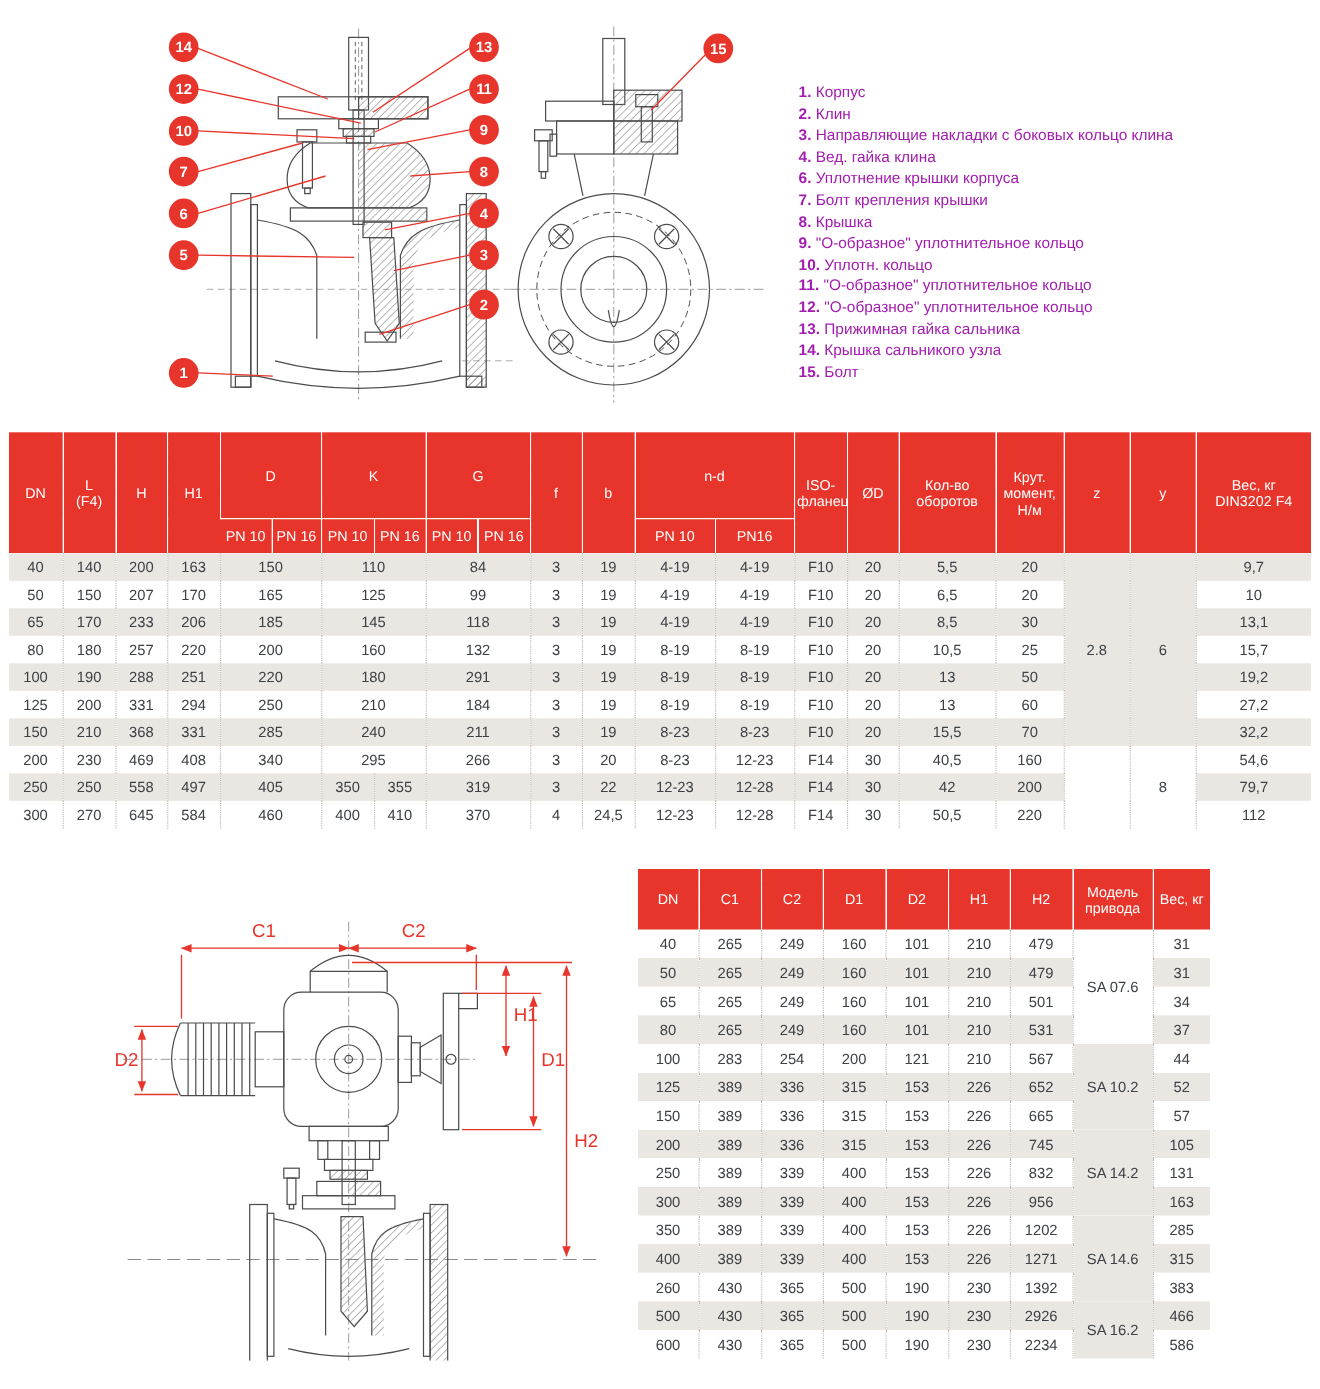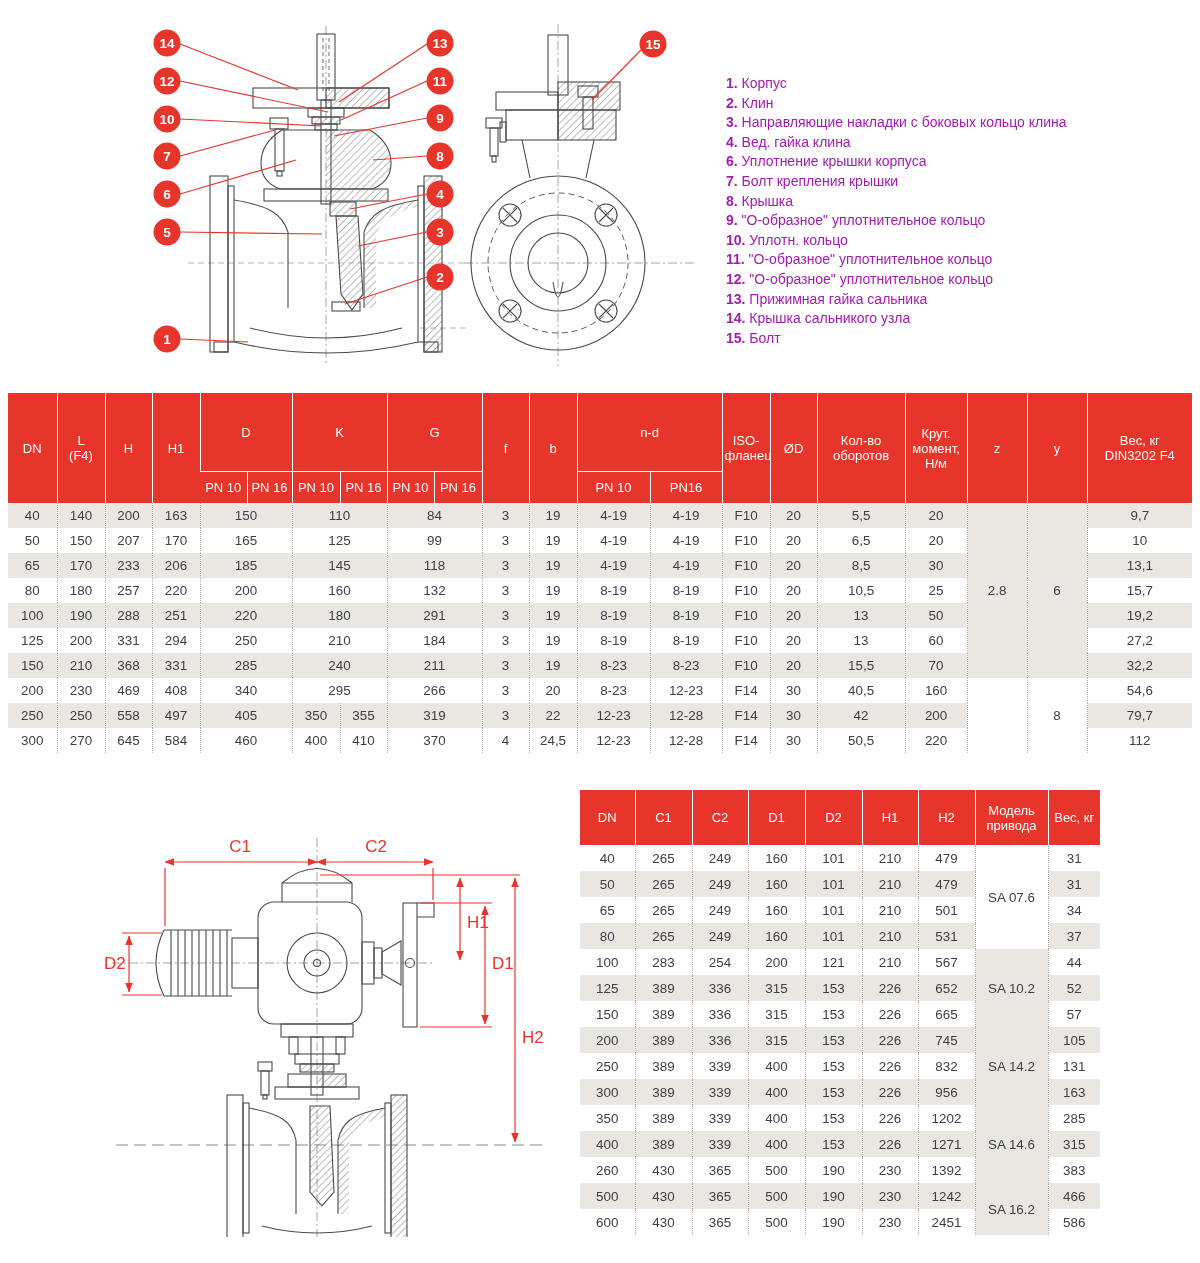--- a/index.html
+++ b/index.html
@@ -681,30 +681,30 @@
           <td>1392</td>
           <td>383</td>
         </tr>
         <tr>
           <td>500</td>
           <td>430</td>
           <td>365</td>
           <td>500</td>
           <td>190</td>
           <td>230</td>
-          <td>1242</td>
+          <td>2926</td>
           <td rowspan="2" class="c-plain">SA 16.2</td>
           <td>466</td>
         </tr>
         <tr>
           <td>600</td>
           <td>430</td>
           <td>365</td>
           <td>500</td>
           <td>190</td>
           <td>230</td>
-          <td>2451</td>
+          <td>2234</td>
           <td>586</td>
         </tr>
       </tbody>
   </table>
 
 </div>
 
 </body></html>

